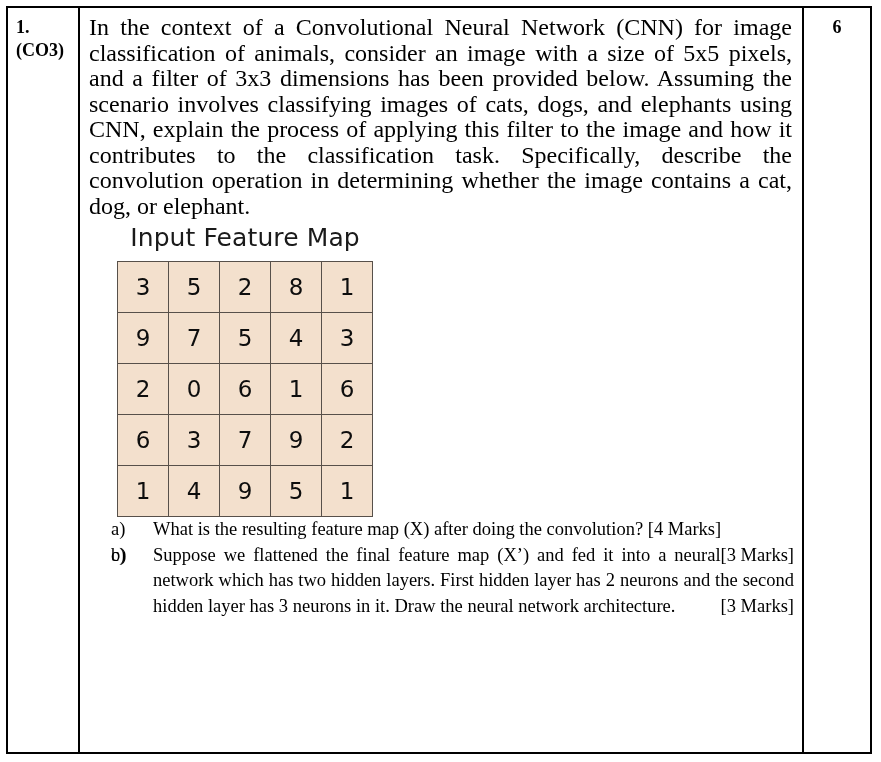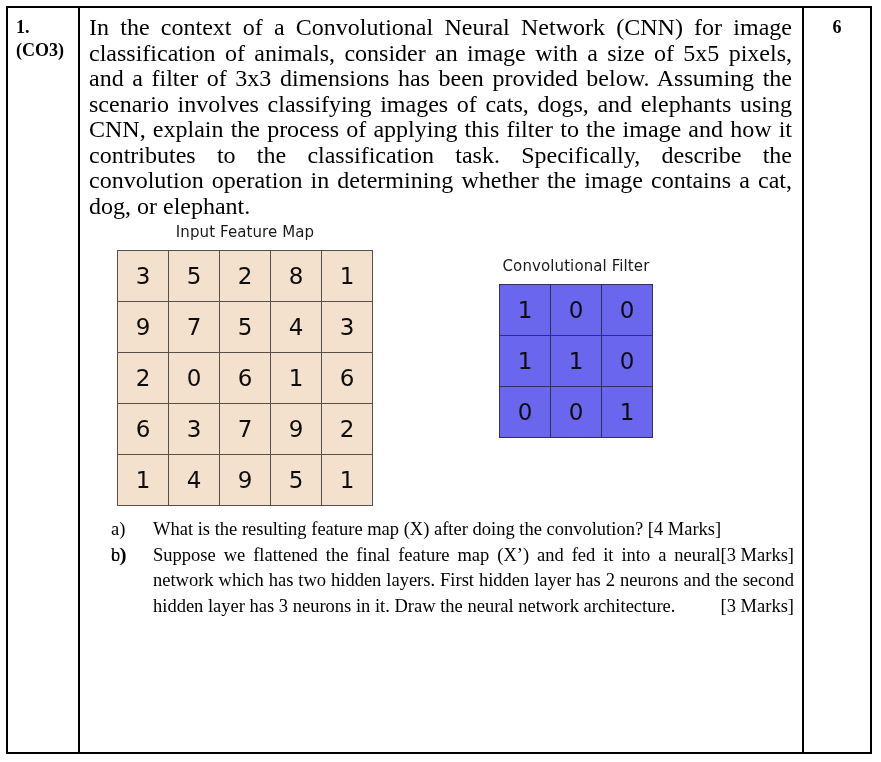--- a/index.html
+++ b/index.html
@@ -88,21 +88,21 @@
     margin-top: 4px;
   }
 
   .fig {
     position: absolute;
     font-family: "DejaVu Sans", sans-serif;
   }
 
   .fig-title {
     text-align: center;
-    font-size: 15px;
+    font-size: 25px;
     color: #1a1a1a;
     margin-bottom: 9px;
     font-family: "DejaVu Sans", sans-serif;
     letter-spacing: 0.1px;
   }
 
   .grid {
     border-collapse: collapse;
     margin: 0 auto;
   }
@@ -211,42 +211,20 @@
                 <td>1</td>
                 <td>4</td>
                 <td>9</td>
                 <td>5</td>
                 <td>1</td>
               </tr>
             </tbody>
           </table>
         </div>
 
-        <div class="fig" id="fig-filter">
-          <div class="fig-title">Convolutional Filter</div>
-          <table class="grid grid-filter">
-            <tbody>
-              <tr>
-                <td>1</td>
-                <td>0</td>
-                <td>0</td>
-              </tr>
-              <tr>
-                <td>1</td>
-                <td>1</td>
-                <td>0</td>
-              </tr>
-              <tr>
-                <td>0</td>
-                <td>0</td>
-                <td>1</td>
-              </tr>
-            </tbody>
-          </table>
-        </div>
 
       </div>
 
       <div class="subquestions">
 
         <div class="sq">
           <span class="sq-marker">a)</span>
           <span>What is the resulting feature map (X) after doing the convolution?</span>
           <span class="sq-marks">[4 Marks]</span>
         </div>

